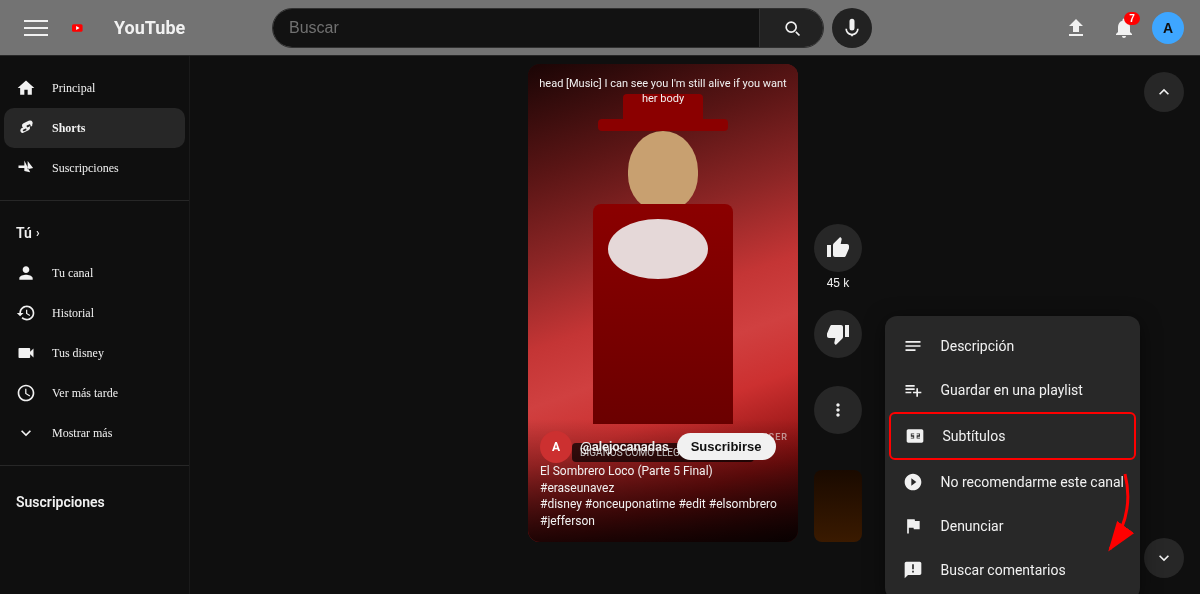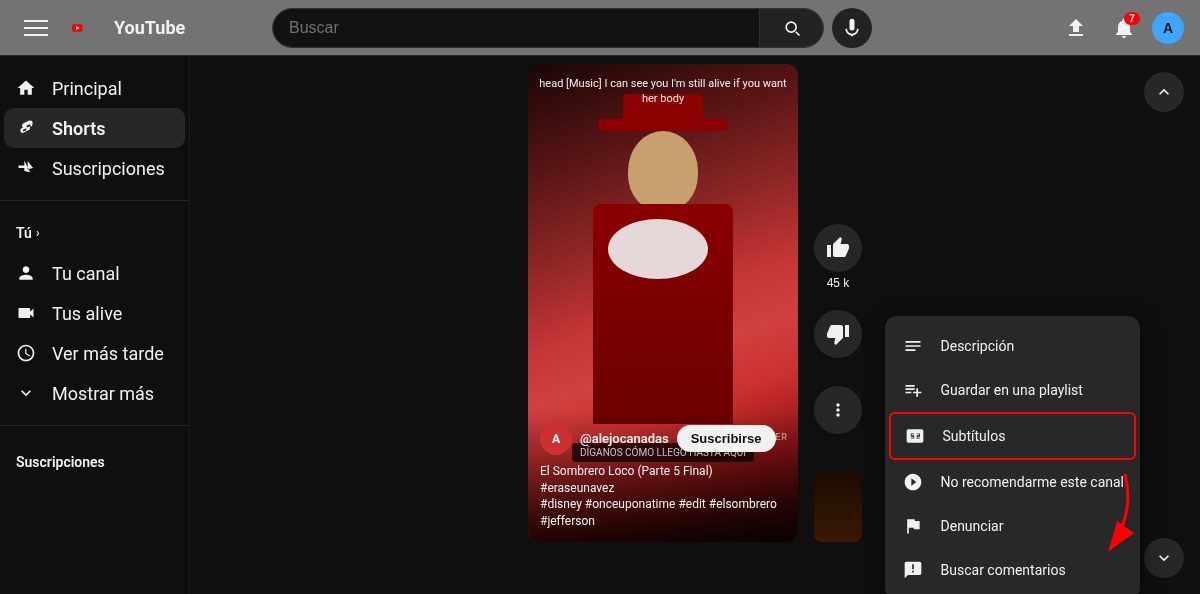--- a/index.html
+++ b/index.html
@@ -160,23 +160,24 @@
     .sidebar::-webkit-scrollbar { width: 0; }
     .sidebar-item {
       display: flex;
       align-items: center;
       gap: 16px;
       padding: 0 12px;
       height: 40px;
       cursor: pointer;
       border-radius: 10px;
       margin: 0 4px;
-      font-size: 18px;
+      font-size: 12px;
       font-weight: 400;
       color: #f1f1f1;
+      font-family: Liberation Serif, serif;
     }
     .sidebar-item.active {
       background: #272727;
       font-weight: 600;
     }
     .sidebar-item svg { fill: #f1f1f1; flex-shrink: 0; }
     .sidebar-section-title {
       font-size: 14px;
       font-weight: 600;
       color: #f1f1f1;
@@ -322,21 +323,21 @@
       color: #0f0f0f;
       border: none;
       border-radius: 20px;
       padding: 6px 14px;
       font-size: 13px;
       font-weight: 700;
       cursor: pointer;
       white-space: nowrap;
     }
     .video-description {
-      margin-top: 8px;
+      margin-top: 0;
       font-size: 12px;
       color: #f1f1f1;
       line-height: 1.4;
     }
 
     
     .side-actions {
       display: flex;
       flex-direction: column;
       align-items: center;
@@ -520,23 +521,29 @@
       <span class="chevron-icon">›</span>
     </div>
     <div class="sidebar-item">
       <svg width="20" height="20" viewBox="0 0 24 24">
           <path d="M12 12c2.21 0 4-1.79 4-4s-1.79-4-4-4-4 1.79-4 4 1.79 4 4 4zm0 2c-2.67 0-8 1.34-8 4v2h16v-2c0-2.66-5.33-4-8-4z" fill="#f1f1f1"></path>
         </svg>
       <span>Tu canal</span>
     </div>
     <div class="sidebar-item">
       <svg width="20" height="20" viewBox="0 0 24 24">
+          <path d="M13 3c-4.97 0-9 4.03-9 9H1l3.89 3.89.07.14L9 12H6c0-3.87 3.13-7 7-7s7 3.13 7 7-3.13 7-7 7c-1.93 0-3.68-.79-4.94-2.06l-1.42 1.42C8.27 19.99 10.51 21 13 21c4.97 0 9-4.03 9-9s-4.03-9-9-9zm-1 5v5l4.28 2.54.72-1.21-3.5-2.08V8H12z" fill="#f1f1f1"></path>
+        </svg>
+      <span>Historial</span>
+    </div>
+    <div class="sidebar-item">
+      <svg width="20" height="20" viewBox="0 0 24 24">
           <path d="M17 10.5V7c0-.55-.45-1-1-1H4c-.55 0-1 .45-1 1v10c0 .55.45 1 1 1h12c.55 0 1-.45 1-1v-3.5l4 4v-11l-4 4z" fill="#f1f1f1"></path>
         </svg>
-      <span>Tus alive</span>
+      <span>Tus disney</span>
     </div>
     <div class="sidebar-item">
       <svg width="20" height="20" viewBox="0 0 24 24">
           <path d="M11.99 2C6.47 2 2 6.48 2 12s4.47 10 9.99 10C17.52 22 22 17.52 22 12S17.52 2 11.99 2zM12 20c-4.42 0-8-3.58-8-8s3.58-8 8-8 8 3.58 8 8-3.58 8-8 8zm.5-13H11v6l5.25 3.15.75-1.23-4.5-2.67V7z" fill="#f1f1f1"></path>
         </svg>
       <span>Ver más tarde</span>
     </div>
     <div class="sidebar-item">
       <svg width="20" height="20" viewBox="0 0 24 24">
           <path d="M16.59 8.59L12 13.17 7.41 8.59 6 10l6 6 6-6z" fill="#f1f1f1"></path>

